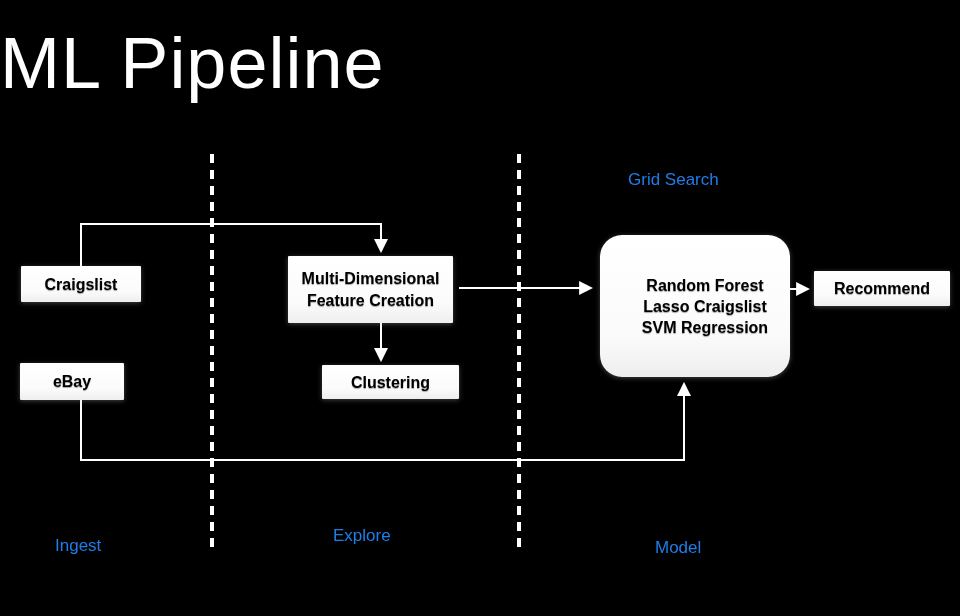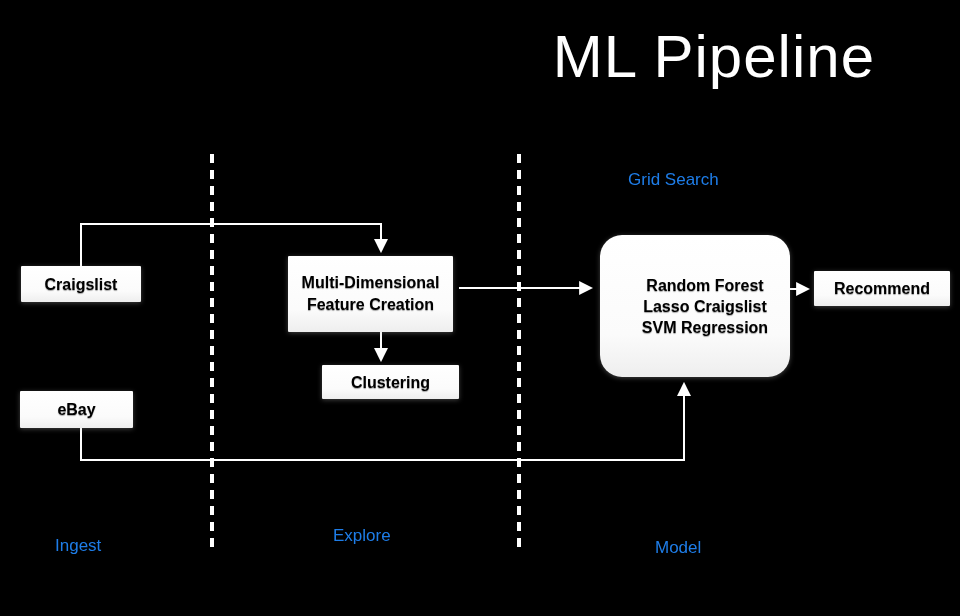--- a/index.html
+++ b/index.html
@@ -14,23 +14,23 @@
     background: #000000;
     overflow: hidden;
     font-family: "Liberation Sans", sans-serif;
   }
   .title {
     position: absolute;
     top: 22px;
     left: 0;
     width: 875px;
     margin: 0;
-    text-align: right;
+    text-align: left;
     color: #ffffff;
-    font-size: 60px;
+    font-size: 72px;
     font-weight: 300;
     letter-spacing: 1px;
   }
   .connectors {
     position: absolute;
     top: 0;
     left: 0;
   }
   .node {
     position: absolute;
@@ -42,22 +42,22 @@
     align-items: center;
     justify-content: center;
     text-align: center;
     font-size: 16px;
     font-weight: 700;
     line-height: 21px;
     text-shadow: 0 1px 1px rgba(0,0,0,0.35);
     box-shadow: 0 1px 5px rgba(190,190,190,0.35);
   }
   .n-craigslist { left: 21px;  top: 266px; width: 120px; height: 36px; }
-  .n-ebay       { left: 20px;  top: 363px; width: 113px; height: 37px; margin-top: 28px; }
-  .n-feature    { left: 288px; top: 256px; width: 165px; height: 76px; line-height: 22px; }
+  .n-ebay       { left: 20px;  top: 363px; width: 104px; height: 37px; }
+  .n-feature    { left: 288px; top: 256px; width: 165px; height: 67px; line-height: 22px; }
   .n-clustering { left: 322px; top: 365px; width: 137px; height: 34px; }
   .n-models     { left: 600px; top: 235px; width: 170px; height: 142px; border-radius: 22px; padding-left: 20px; }
   .n-recommend  { left: 814px; top: 271px; width: 136px; height: 35px; }
   .blue-label {
     position: absolute;
     color: #1e7de8;
     font-size: 17px;
     font-weight: 400;
   }
   .l-gridsearch { left: 628px; top: 170px; }

